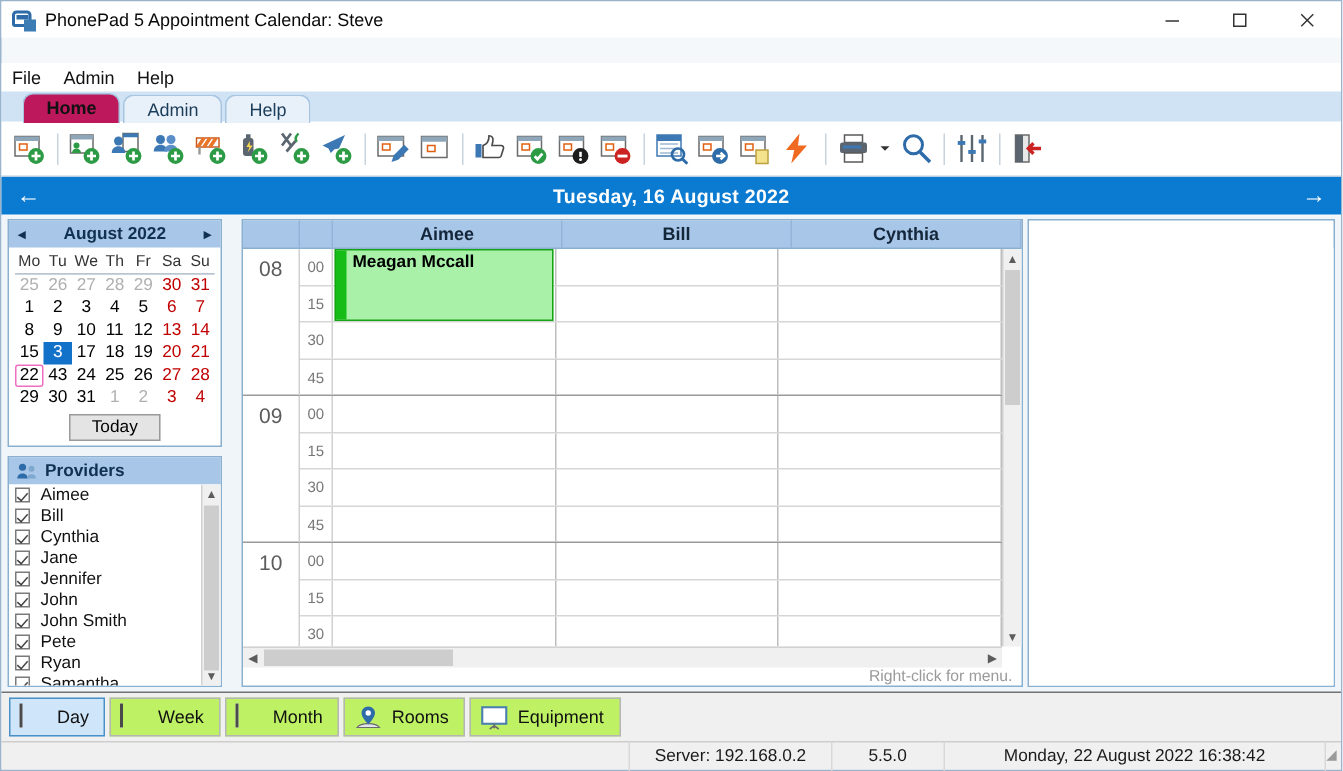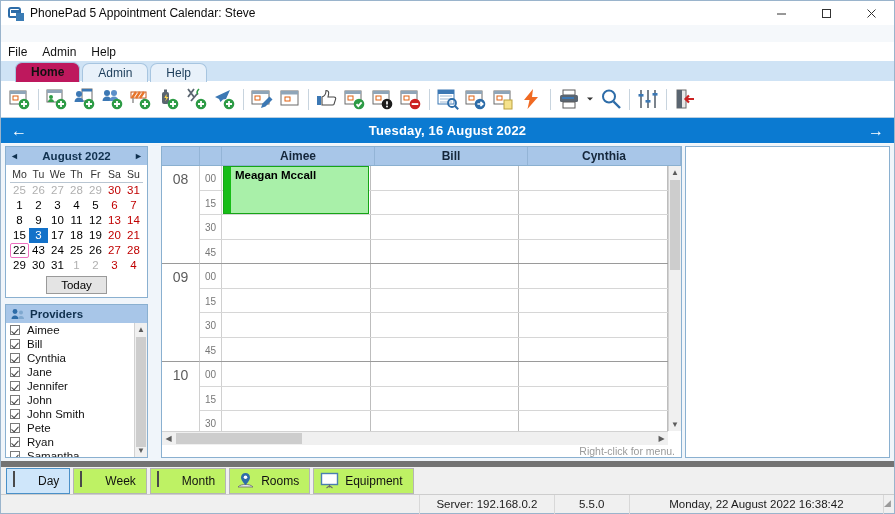--- a/index.html
+++ b/index.html
@@ -111,21 +111,21 @@
   .grid-hsb .thumb { position:absolute; top:1px; bottom:1px; left:14px; width:126px; background:#cdcdcd; }
   .hint { position:absolute; right:6px; bottom:0; height:12px; line-height:12px; font-size:10.5px; color:#9a9a9a; }
 
   
   .details { position:absolute; right:4px; top:2px; width:205px; bottom:3px; background:#fff; border:1px solid #8ab0d0; }
   .det-head { height:18px; background:#a8c6e8; display:flex; align-items:center; padding:0 5px; font-size:11.5px; color:#10314f; }
   .det-head .li { width:13px; height:11px; margin-right:6px; flex:none; }
   .det-body { position:absolute; top:18px; left:0; right:0; bottom:0; background:#fff; }
 
   
-  .viewbar { position:absolute; left:0; right:0; bottom:19px; height:33px; background:#f0f0f0; border-top:6px solid #737373; display:flex; align-items:center; padding-left:5px; }
+  .viewbar { position:absolute; left:0; right:0; bottom:19px; height:33px; background:#f0f0f0; border-top:1px solid #737373; display:flex; align-items:center; padding-left:5px; }
   .vbtn { display:flex; align-items:center; height:26px; padding:0 10px 0 6px; margin-right:3px; border:1px solid #b5b5b5; background:#bef264; font-size:12px; color:#111; }
   .vbtn.active { background:#cfe6fa; border-color:#4a90c8; }
   .vbtn .ic { width:19px; height:17px; margin-right:6px; position:relative; flex:none; }
 
   
   .statusbar { position:absolute; left:0; right:0; bottom:0; height:19px; background:#f0f0f0; border-top:1px solid #cdcdcd; display:flex; align-items:center; font-size:11.5px; color:#1a1a1a; }
   .sb-cell { height:19px; display:flex; align-items:center; justify-content:center; border-right:1px solid #d8d8d8; }
   .sb-1 { width:420px; }
   .sb-2 { width:135px; }
   .sb-3 { width:75px; }

